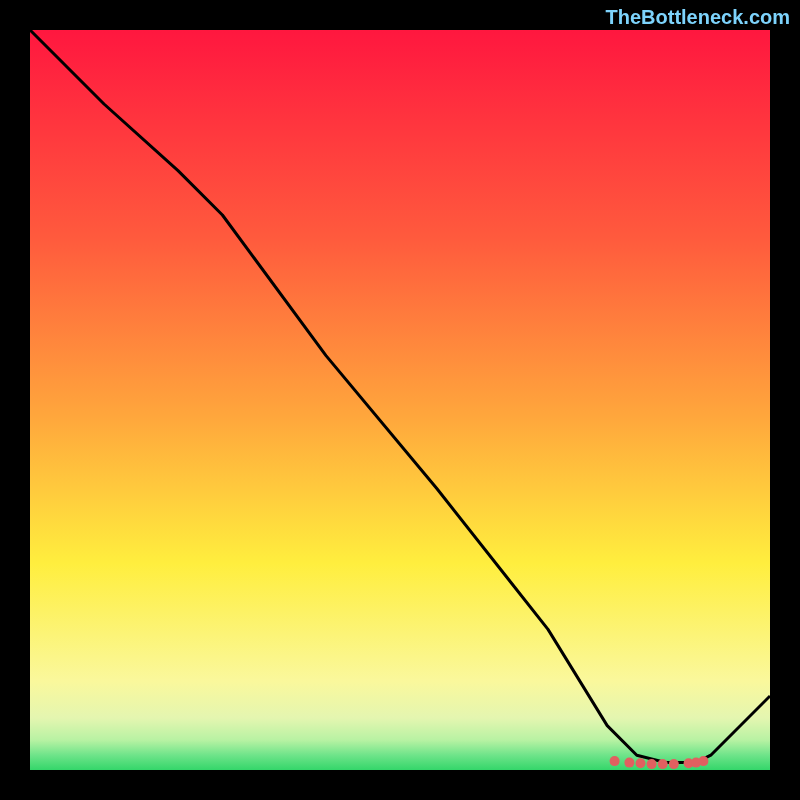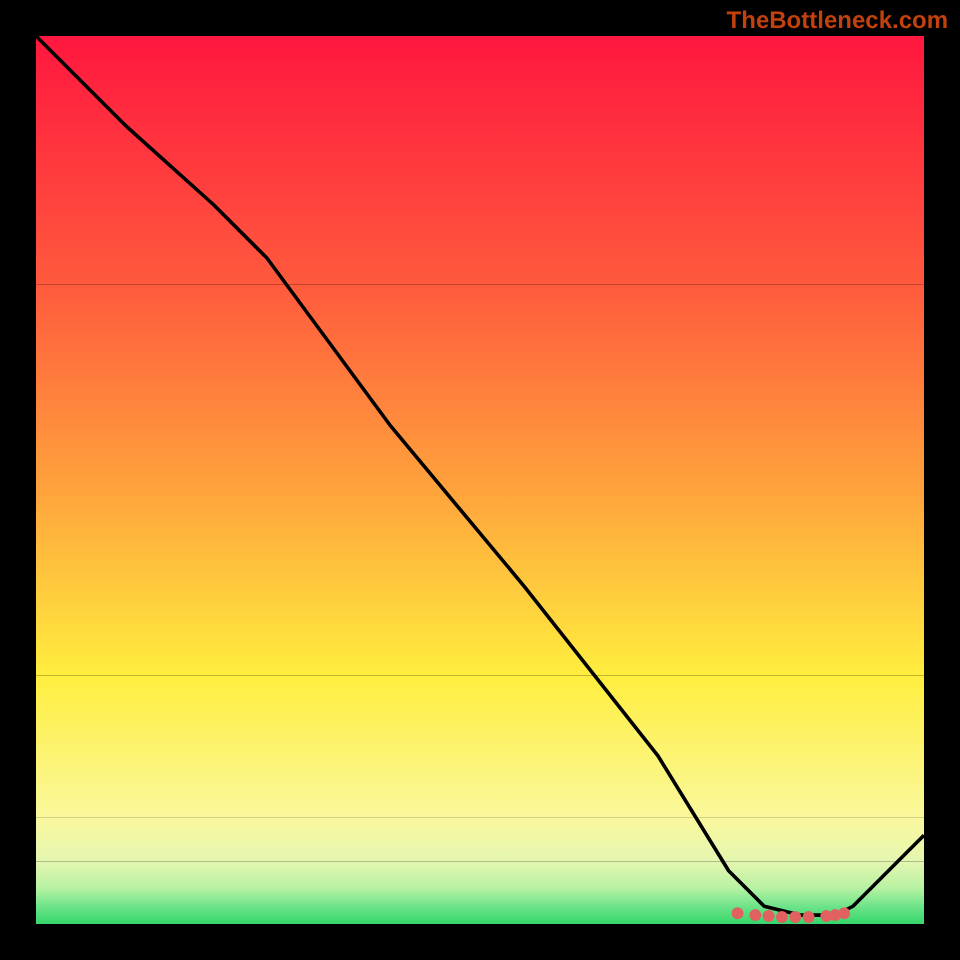--- a/index.html
+++ b/index.html
@@ -8,21 +8,21 @@
     width: 800px;
     height: 800px;
     background: #000;
     position: relative;
     font-family: Arial, sans-serif;
   }
   .attribution {
     position: absolute;
     top: 6px;
     right: 10px;
-    color: #c2410c;
+    color: #7dd3fc;
     font-size: 20px;
     font-weight: bold;
     z-index: 10;
   }
   .plot-area {
     position: absolute;
     left: 30px;
     top: 30px;
     width: 740px;
     height: 740px;

